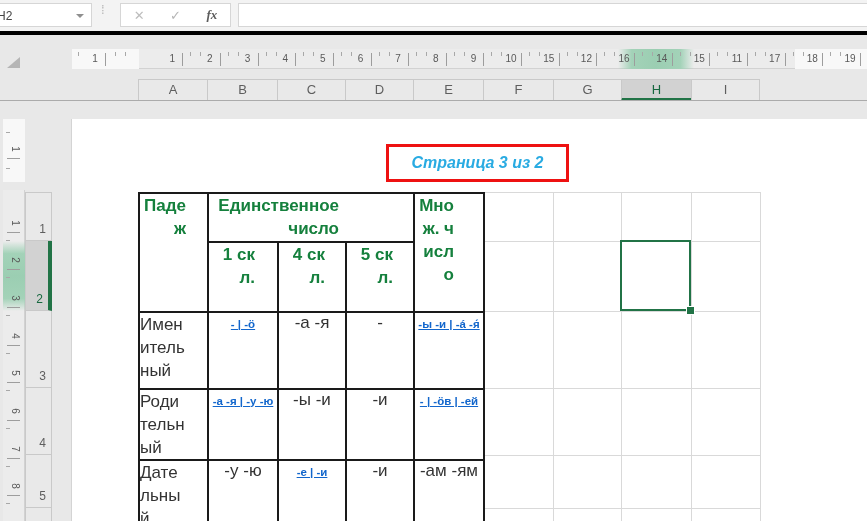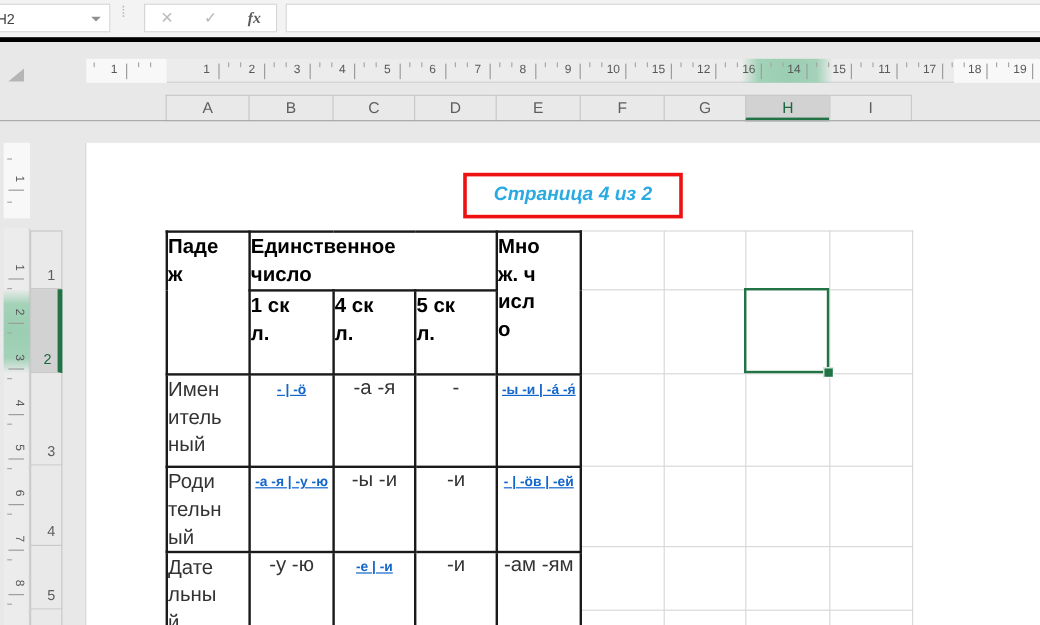--- a/index.html
+++ b/index.html
@@ -56,21 +56,21 @@
   
   .page{position:absolute;left:71px;top:119px;width:796px;height:402px;background:#fff;border-left:1px solid #d4d4d4;}
   .gridv{position:absolute;top:192px;width:1px;height:329px;background:#d9d9d9;}
   .gridh{position:absolute;left:483px;width:278px;height:1px;background:#d9d9d9;}
   .hdrbox{position:absolute;left:386px;top:144px;width:183px;height:38px;border:3px solid #ee1111;box-sizing:border-box;
           display:flex;align-items:center;justify-content:center;}
   .hdrtext{color:#29abe2;font-size:16px;font-weight:bold;font-style:italic;}
   
   table.case-table{position:absolute;left:138px;top:192px;border-collapse:collapse;table-layout:fixed;background:#fff;}
   .case-table td{border:2px solid #1a1a1a;overflow:hidden;box-sizing:border-box;vertical-align:top;padding:0;}
-  .hcell{font-weight:bold;font-size:17px;line-height:23px;color:#000000;padding:2px 0 0 9px;}
+  .hcell{font-weight:bold;font-size:17px;line-height:23px;color:#15803d;padding:2px 0 0 9px;text-align:right;}
   .lcell{font-size:17px;line-height:23px;color:#333;padding:2px 0 0 9px;}
   .wrapn{max-width:46px;word-break:break-all;}
   .wrapw{max-width:130px;}
   .wrapp{max-width:39px;word-break:break-all;}
   .dcell{text-align:center;vertical-align:middle;font-size:17px;color:#333;padding:2px;}
   .dcell.linkc{font-style:normal;}
   .lnk{color:#1266cc;font-size:11.5px;line-height:19px;font-weight:bold;text-decoration:underline;}
   
   .selbox{position:absolute;left:620px;top:240px;width:71px;height:71px;border:2px solid #217346;box-sizing:border-box;}
   .selhandle{position:absolute;left:686px;top:306px;width:7px;height:7px;background:#217346;border:1px solid #fff;}
@@ -206,21 +206,21 @@
       <div class="gridv" style="left: 760px;"></div>
       <div class="gridh" style="top: 192px;"></div>
       <div class="gridh" style="top: 241px;"></div>
       <div class="gridh" style="top: 311px;"></div>
       <div class="gridh" style="top: 388px;"></div>
       <div class="gridh" style="top: 455px;"></div>
       <div class="gridh" style="top: 508px;"></div>
     </div>
 
   <div class="hdrbox">
-    <span class="hdrtext">Страница 4 из 2</span>
+    <span class="hdrtext">Страница 3 из 2</span>
   </div>
 
   <table class="case-table">
     <colgroup>
         <col style="width:69px">
         <col style="width:70px">
         <col style="width:68px">
         <col style="width:68px">
         <col style="width:70px">
       </colgroup>

